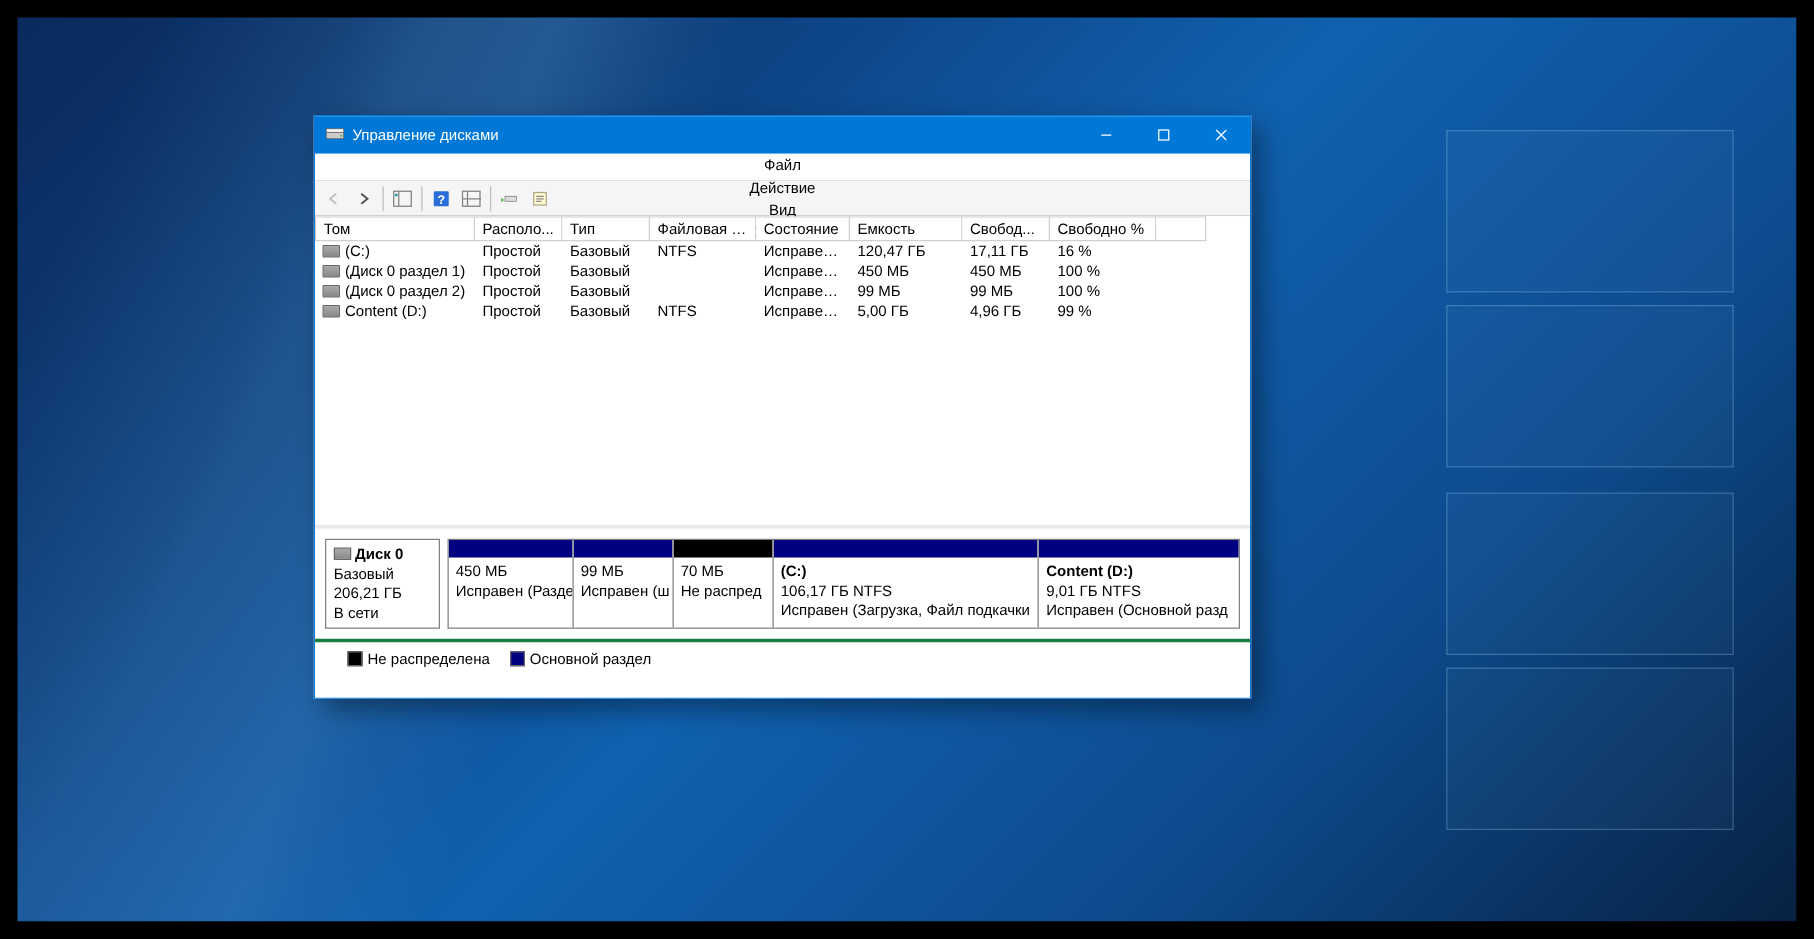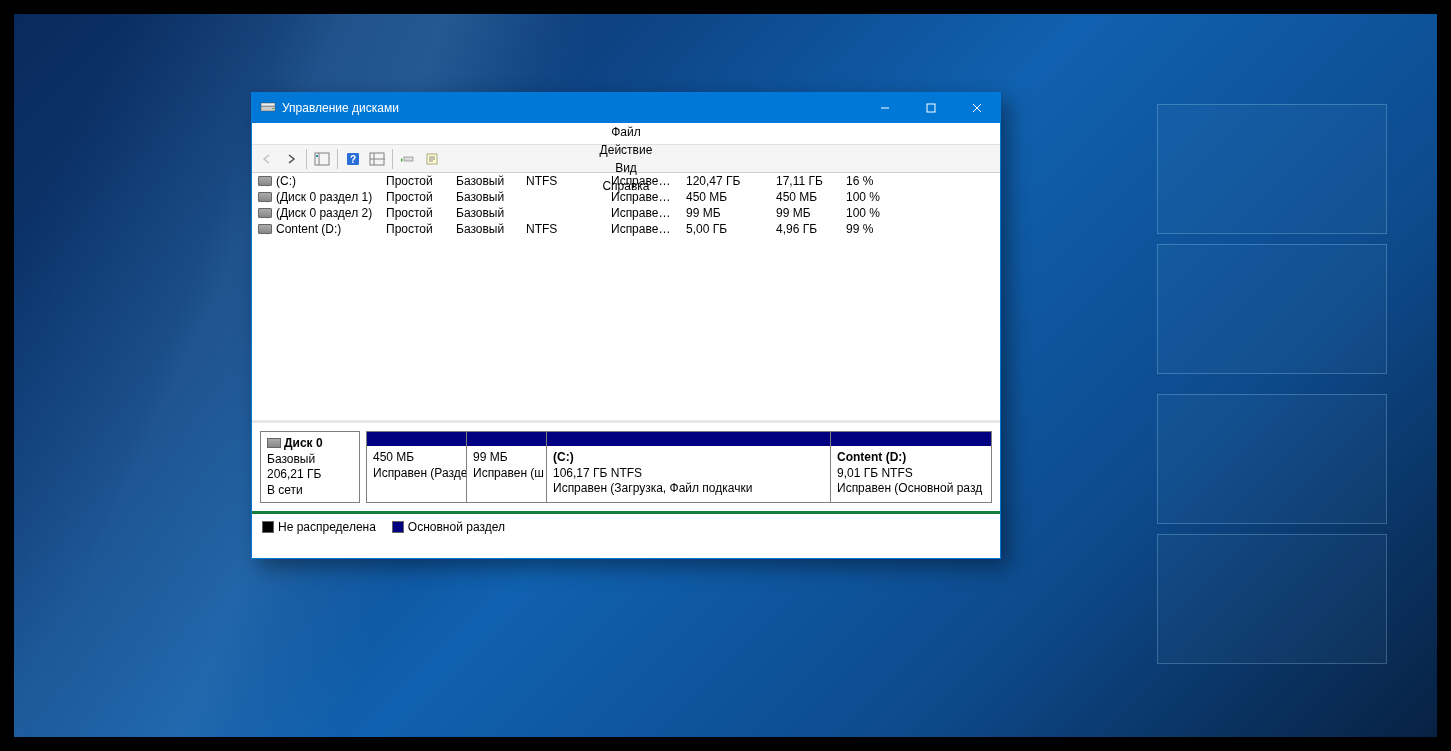--- a/index.html
+++ b/index.html
@@ -184,21 +184,21 @@
     white-space: nowrap;
     overflow: hidden;
   }
   .partition.p1 { width: 100px; }
   .partition.p2 { width: 80px; }
   .partition.p3 { width: 80px; }
   .partition.p4 { flex: 1; }
   .partition.p5 { width: 160px; }
   .part-body .ptitle { font-weight: bold; }
   .legend {
-    padding: 6px 10px;
+    padding: 6px 26px;
     background: #fff;
     display: flex;
     gap: 16px;
     align-items: center;
     font-size: 12px;
   }
   .legend-item { display: flex; align-items: center; gap: 4px; }
   .legend-swatch { width: 12px; height: 12px; border: 1px solid #666; }
   .sw-unalloc { background: #000; }
   .sw-primary { background: #000080; }
@@ -296,20 +296,31 @@
         <svg width="14" height="14" viewBox="0 0 14 14">
             <rect x="2" y="2" width="10" height="10" fill="#fffad0" stroke="#aa8"></rect>
             <line x1="4" y1="5" x2="10" y2="5" stroke="#888"></line>
             <line x1="4" y1="7" x2="10" y2="7" stroke="#888"></line>
             <line x1="4" y1="9" x2="8" y2="9" stroke="#888"></line>
           </svg>
       </div>
     </div>
 
     <div class="volume-list">
+      <div class="vl-header">
+        <div class="vl-header-cell c0">Том</div>
+        <div class="vl-header-cell c1">Располо...</div>
+        <div class="vl-header-cell c2">Тип</div>
+        <div class="vl-header-cell c3">Файловая с...</div>
+        <div class="vl-header-cell c4">Состояние</div>
+        <div class="vl-header-cell c5">Емкость</div>
+        <div class="vl-header-cell c6">Свобод...</div>
+        <div class="vl-header-cell c7">Свободно %</div>
+        <div class="vl-header-cell c8"></div>
+      </div>
       <div id="volume-rows">
           <div class="vl-row">
             <div class="vl-cell c0"><span class="vol-icon"></span>(C:)</div>
             <div class="vl-cell c1">Простой</div>
             <div class="vl-cell c2">Базовый</div>
             <div class="vl-cell c3">NTFS</div>
             <div class="vl-cell c4">Исправен...</div>
             <div class="vl-cell c5">120,47 ГБ</div>
             <div class="vl-cell c6">17,11 ГБ</div>
             <div class="vl-cell c7">16 %</div>
@@ -365,20 +376,28 @@
             </div>
           </div>
           <div class="partition p2">
             <div class="part-stripe stripe-primary"></div>
             <div class="part-body">
               <div class="ptitle"></div>
               <div>99 МБ</div>
               <div>Исправен (ш</div>
             </div>
           </div>
+          <div class="partition p3">
+            <div class="part-stripe stripe-unalloc"></div>
+            <div class="part-body">
+              <div class="ptitle"></div>
+              <div>70 МБ</div>
+              <div>Не распред</div>
+            </div>
+          </div>
           <div class="partition p4">
             <div class="part-stripe stripe-primary"></div>
             <div class="part-body">
               <div class="ptitle">(C:)</div>
               <div>106,17 ГБ NTFS</div>
               <div>Исправен (Загрузка, Файл подкачки</div>
             </div>
           </div>
           <div class="partition p5">
             <div class="part-stripe stripe-primary"></div>

